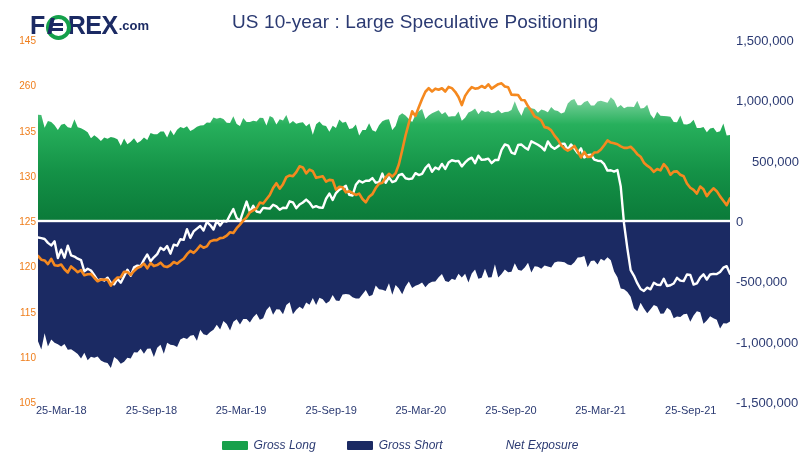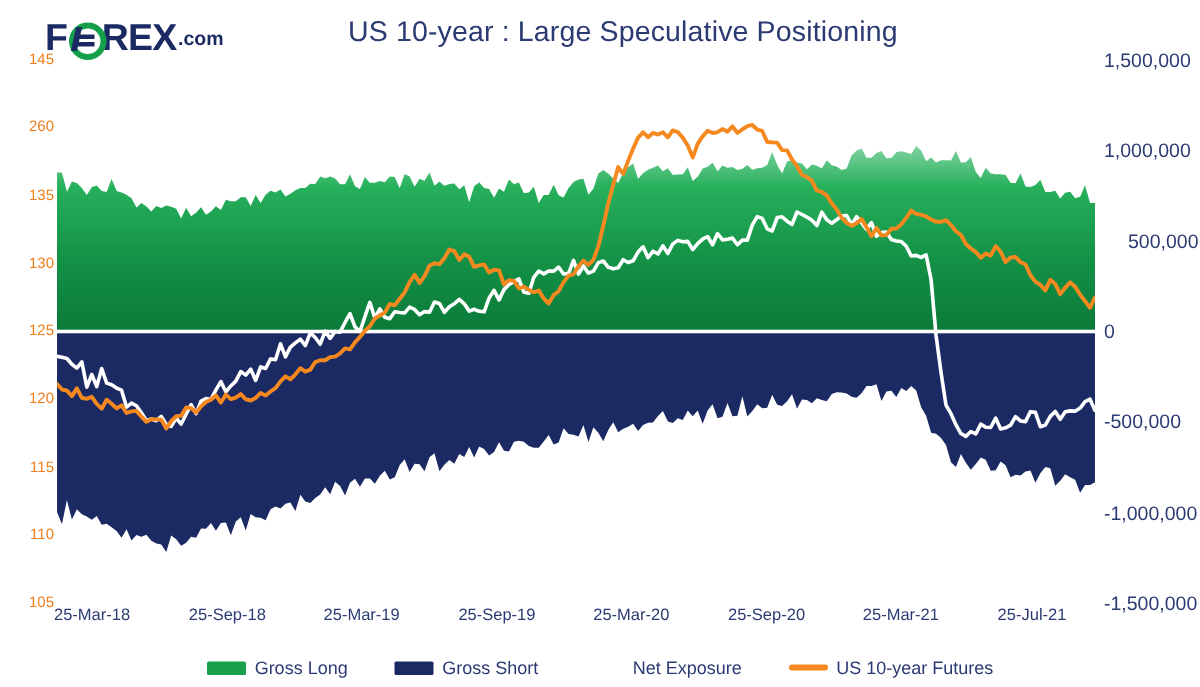--- a/index.html
+++ b/index.html
@@ -48,21 +48,21 @@
     position:absolute;top:0;font-size:11px;color:#2b3a72;
     transform:translateX(-2px);font-family:"Liberation Sans", sans-serif;
     white-space:nowrap;
   }
 
   .plot-frame{position:absolute;left:38px;top:40px;width:692px;height:362px;}
 
   
   .legend{
     position:absolute;left:0;top:434px;width:800px;height:22px;
-    display:flex;align-items:center;justify-content:center;gap:3px;
+    display:flex;align-items:center;justify-content:center;gap:3px;font-style:italic;
   }
   .legend-item{display:flex;align-items:center;margin:0 14px;}
   .legend-swatch{width:26px;height:9px;margin-right:6px;border-radius:1px;}
   .legend-swatch.line{height:4px;border-radius:2px;}
   .legend-label{font-size:12px;color:#2b3a72;font-family:"Liberation Sans", sans-serif;white-space:nowrap;}
 </style>
 </head>
 <body>
 
 <div id="chart-root">
@@ -122,35 +122,31 @@
       <div class="y-right-label" style="top: 40px;">1,500,000</div>
     </div>
   <div class="x-axis" id="x-axis">
       <div class="x-label" style="left: 38px;">25-Mar-18</div>
       <div class="x-label" style="left: 127.87px;">25-Sep-18</div>
       <div class="x-label" style="left: 217.74px;">25-Mar-19</div>
       <div class="x-label" style="left: 307.61px;">25-Sep-19</div>
       <div class="x-label" style="left: 397.481px;">25-Mar-20</div>
       <div class="x-label" style="left: 487.351px;">25-Sep-20</div>
       <div class="x-label" style="left: 577.221px;">25-Mar-21</div>
-      <div class="x-label" style="left: 667.091px;">25-Jul-21</div>
+      <div class="x-label" style="left: 667.091px;">25-Sep-21</div>
     </div>
 
   <div class="legend" id="legend">
       <div class="legend-item">
         <span class="legend-swatch" style="background: rgb(24, 160, 75);"></span>
         <span class="legend-label">Gross Long</span>
       </div>
       <div class="legend-item">
         <span class="legend-swatch" style="background: rgb(27, 42, 99);"></span>
         <span class="legend-label">Gross Short</span>
       </div>
       <div class="legend-item">
         <span class="legend-swatch" style="background: rgb(255, 255, 255);"></span>
         <span class="legend-label">Net Exposure</span>
       </div>
-      <div class="legend-item">
-        <span class="legend-swatch line" style="background: rgb(245, 137, 31);"></span>
-        <span class="legend-label">US 10-year Futures</span>
-      </div>
     </div>
 
 </div>
 
 </body></html>

